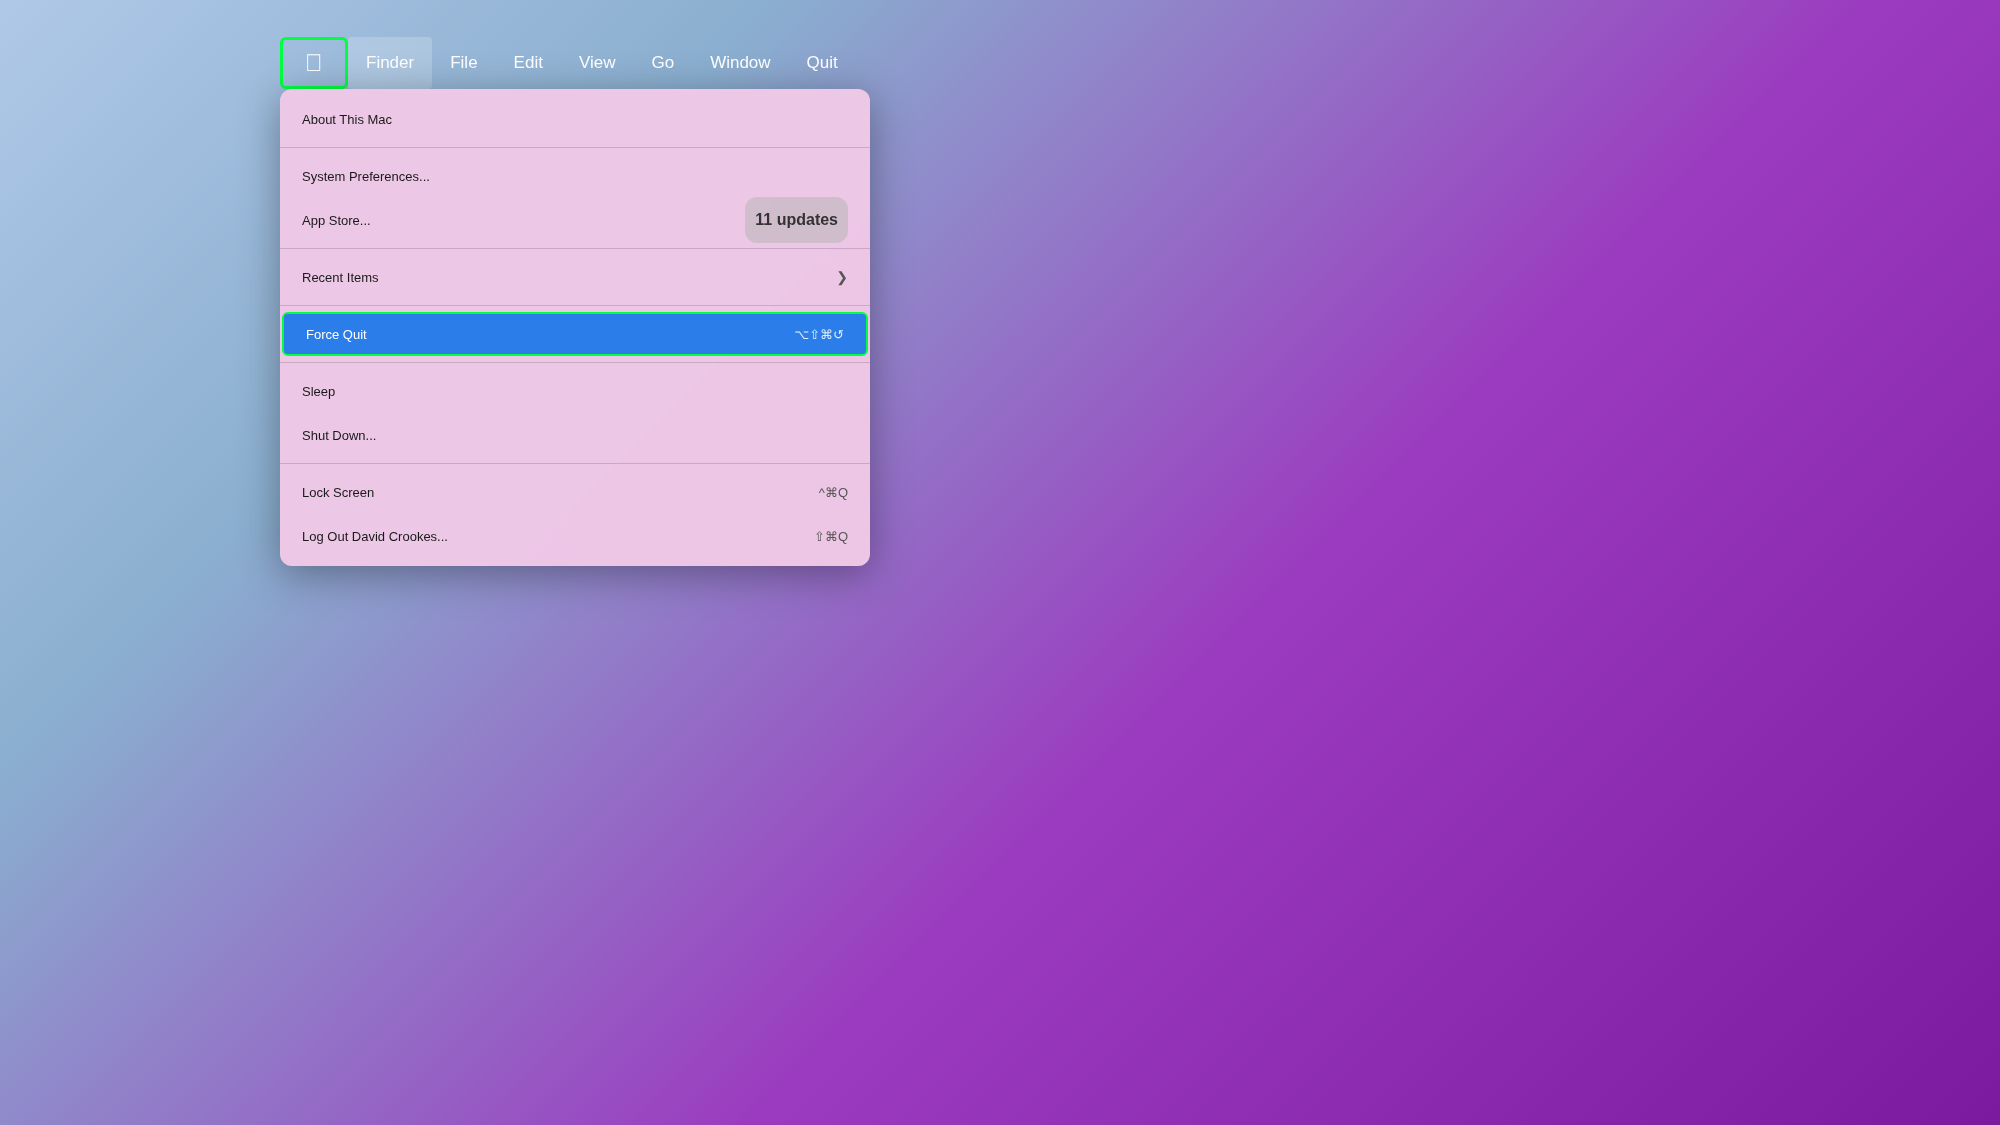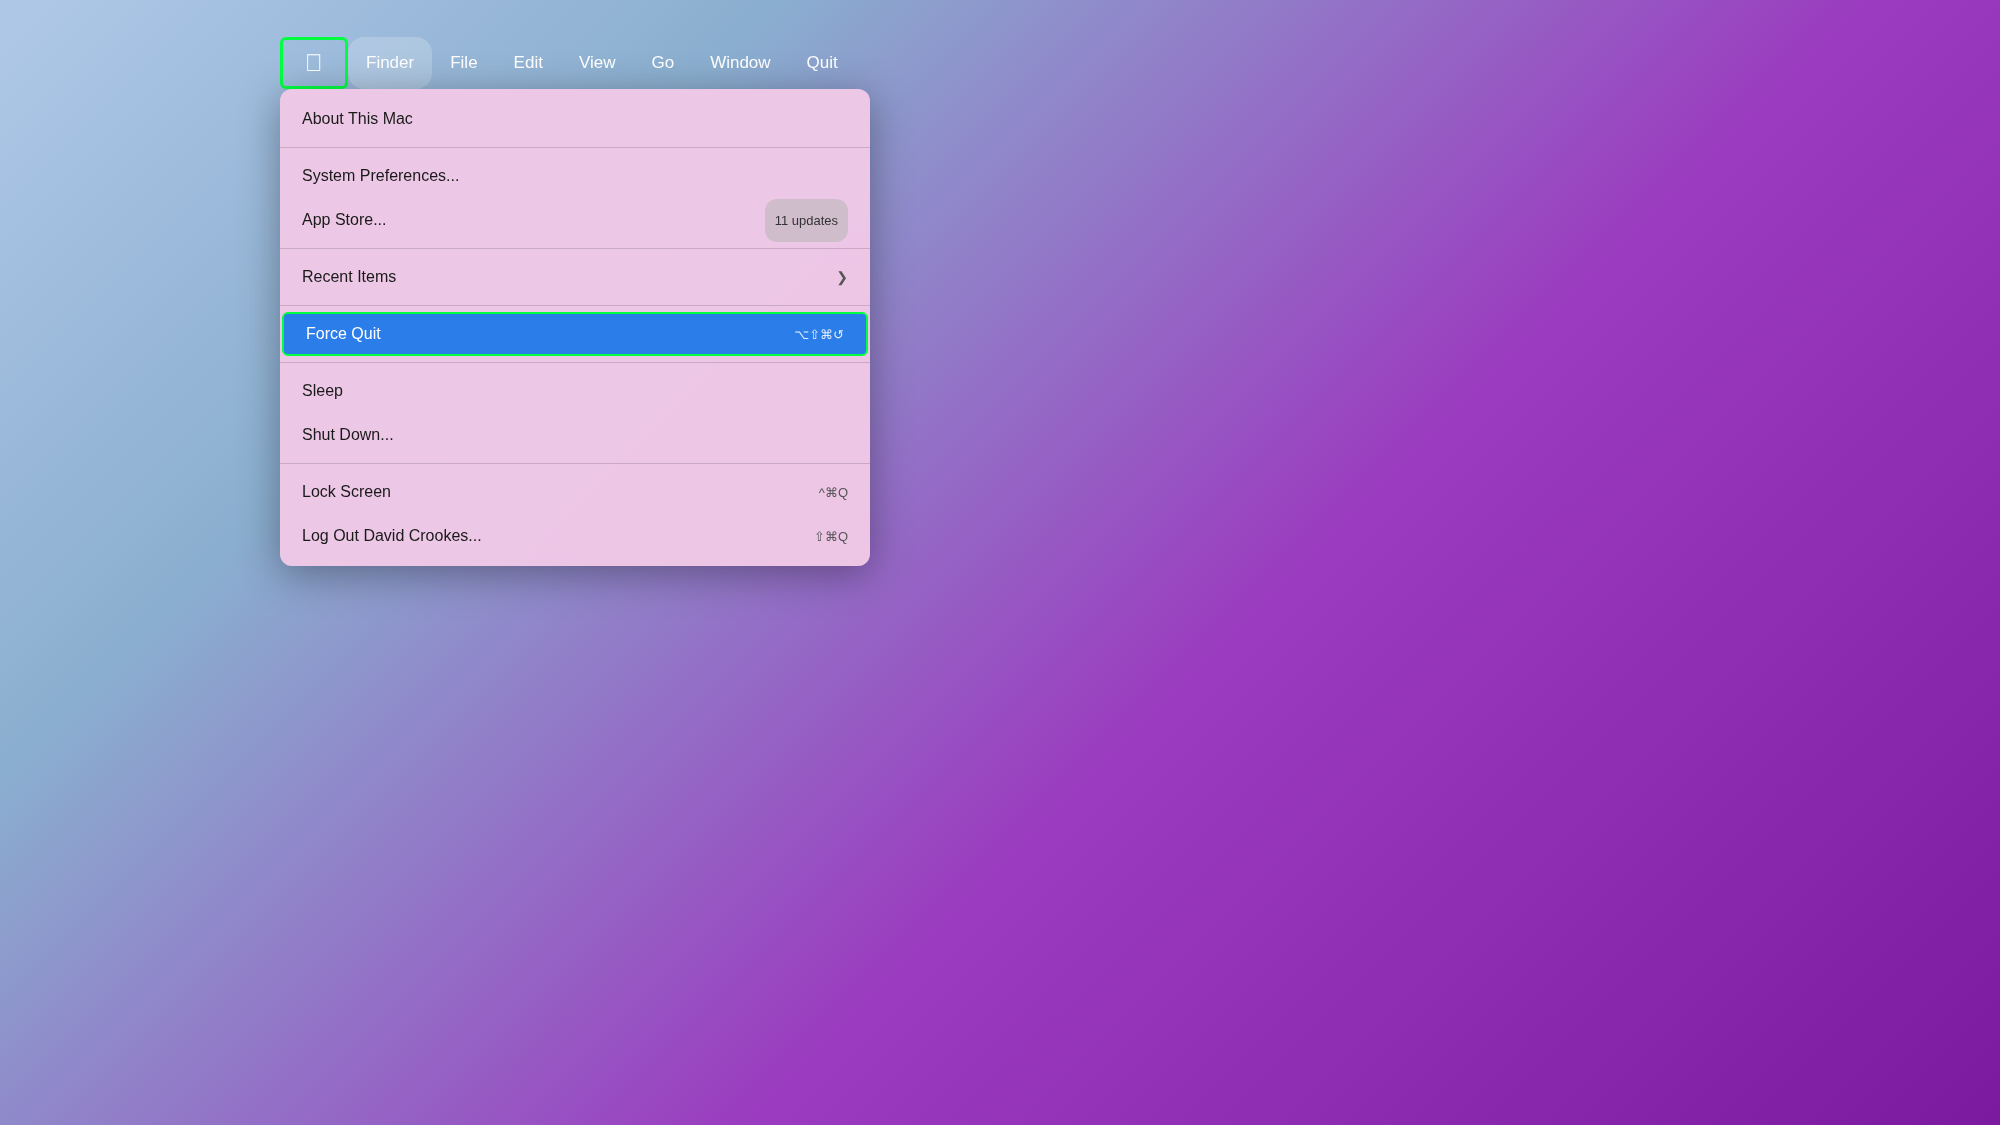--- a/index.html
+++ b/index.html
@@ -55,21 +55,21 @@
       align-items: center;
       color: white;
       font-size: 17px;
       font-weight: 400;
       cursor: pointer;
       white-space: nowrap;
     }
 
     .menubar-item.active {
       background: rgba(255,255,255,0.2);
-      border-radius: 16px;
+      border-radius: 4px;
       align-items: center;
     }
 
     
     .dropdown-menu {
       position: absolute;
       top: 89px;
       left: 280px;
       width: 590px;
       background: rgba(240, 200, 230, 0.97);
@@ -107,39 +107,39 @@
       color: rgba(255,255,255,0.85);
     }
 
     .menu-separator {
       height: 1px;
       background: rgba(0,0,0,0.15);
       margin: 6px 0;
     }
 
     .menu-item-label {
-      font-size: 16px;
+      font-size: 13px;
       color: #1a1a1a;
     }
 
     .menu-item-shortcut {
       font-size: 13px;
       color: #555;
       display: flex;
       align-items: center;
       gap: 1px;
     }
 
     .badge {
       background: rgba(180,180,180,0.5);
       color: #333;
-      font-size: 13px;
+      font-size: 16px;
       padding: 14px 10px;
       border-radius: 12px;
-      font-weight: 400;
+      font-weight: 700;
     }
 
     .chevron-right {
       font-size: 14px;
       color: #555;
     }
 
     
     .shortcut-sym {
       font-size: 13px;

